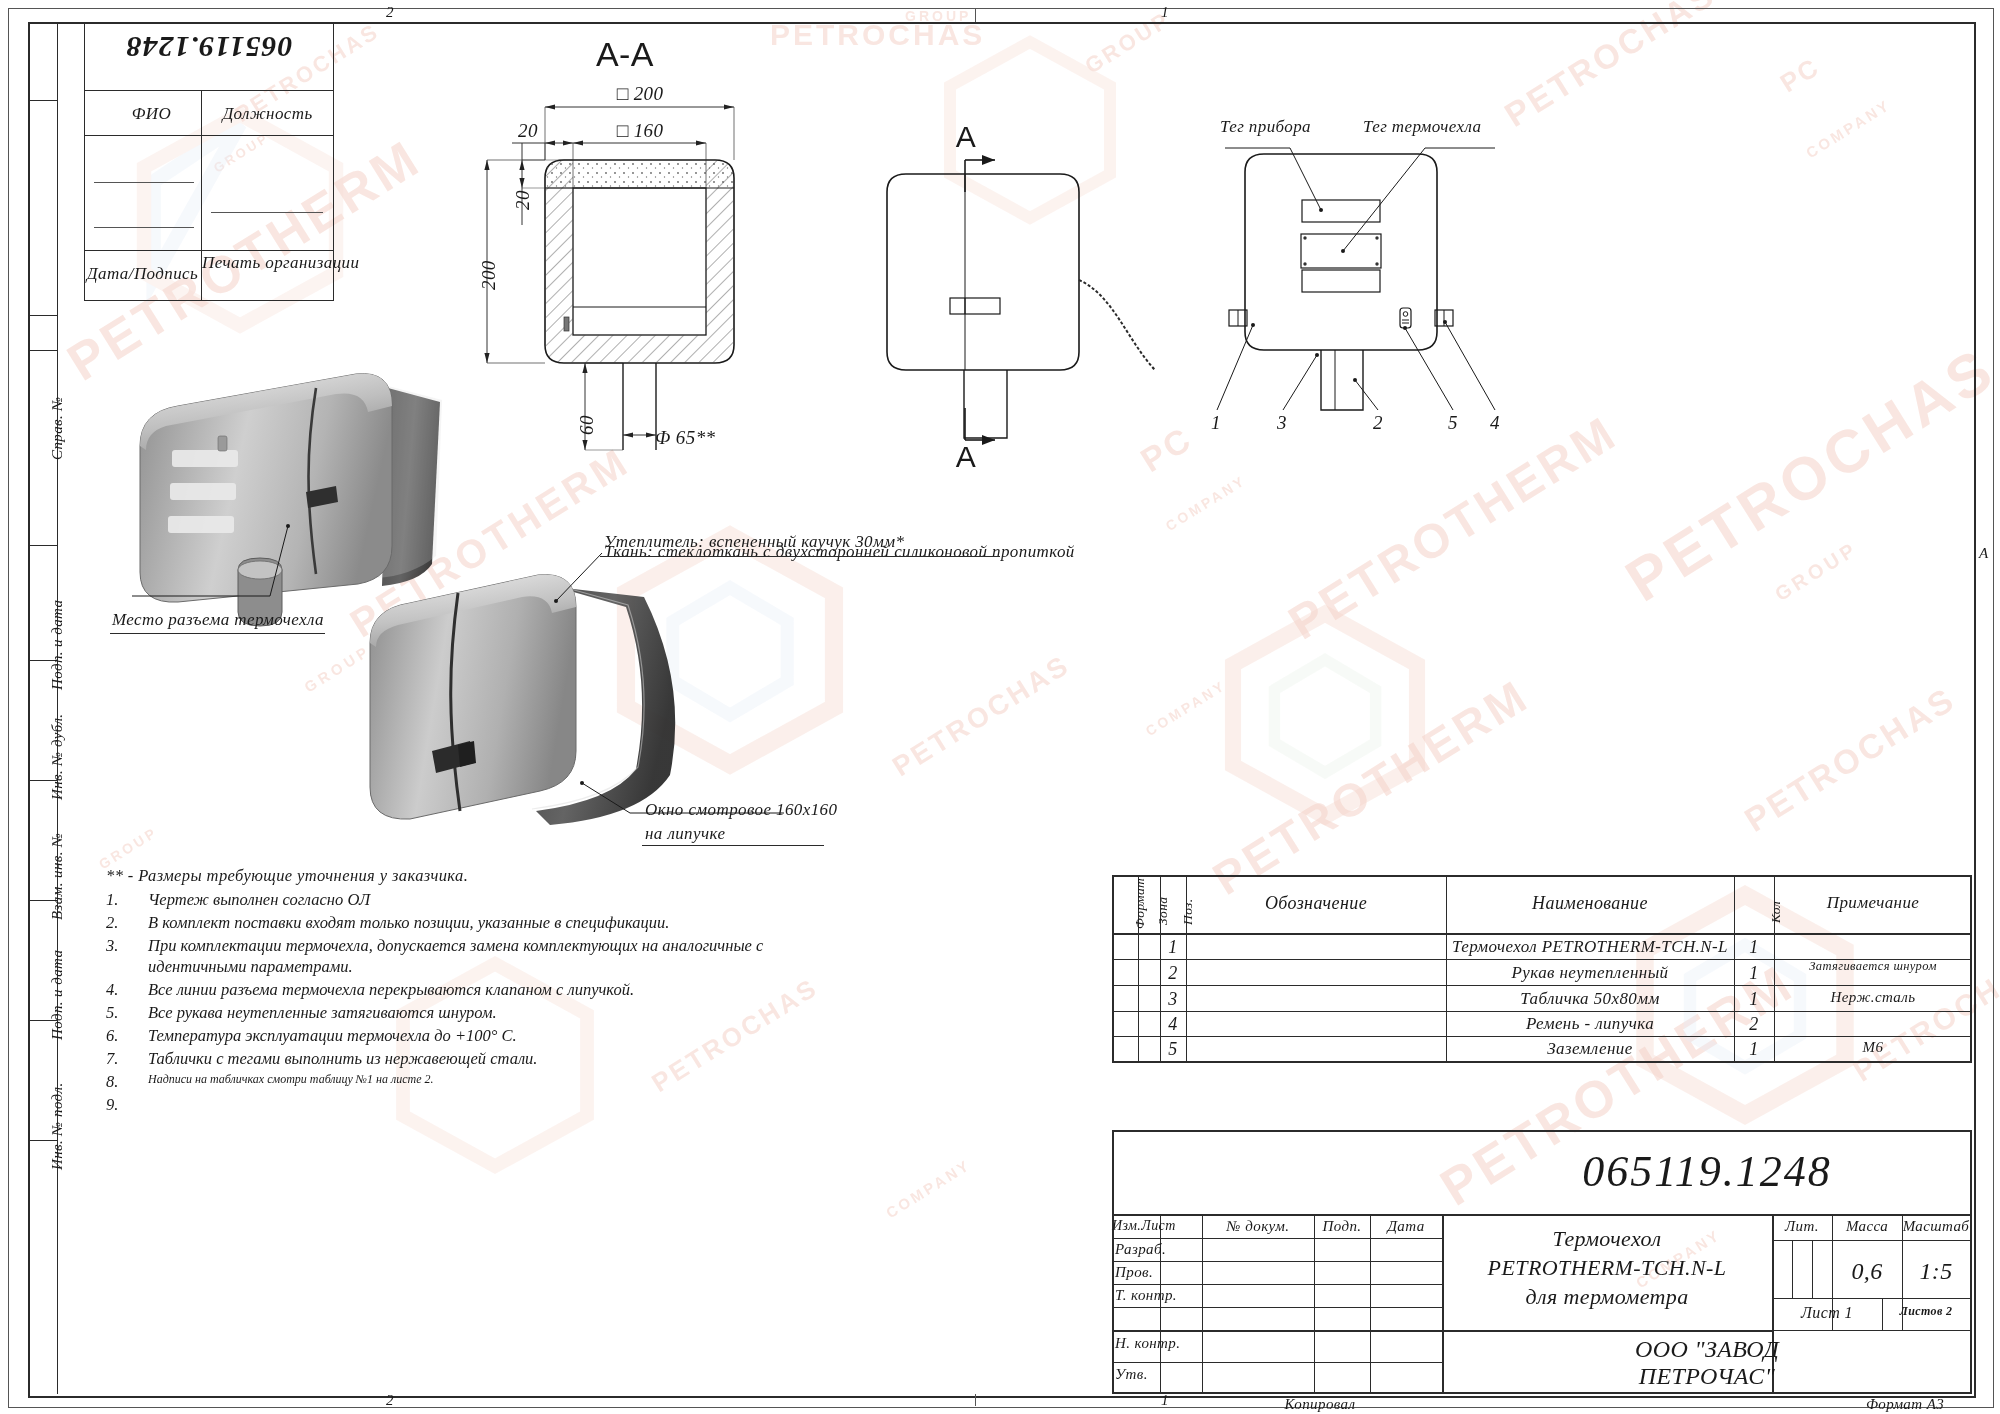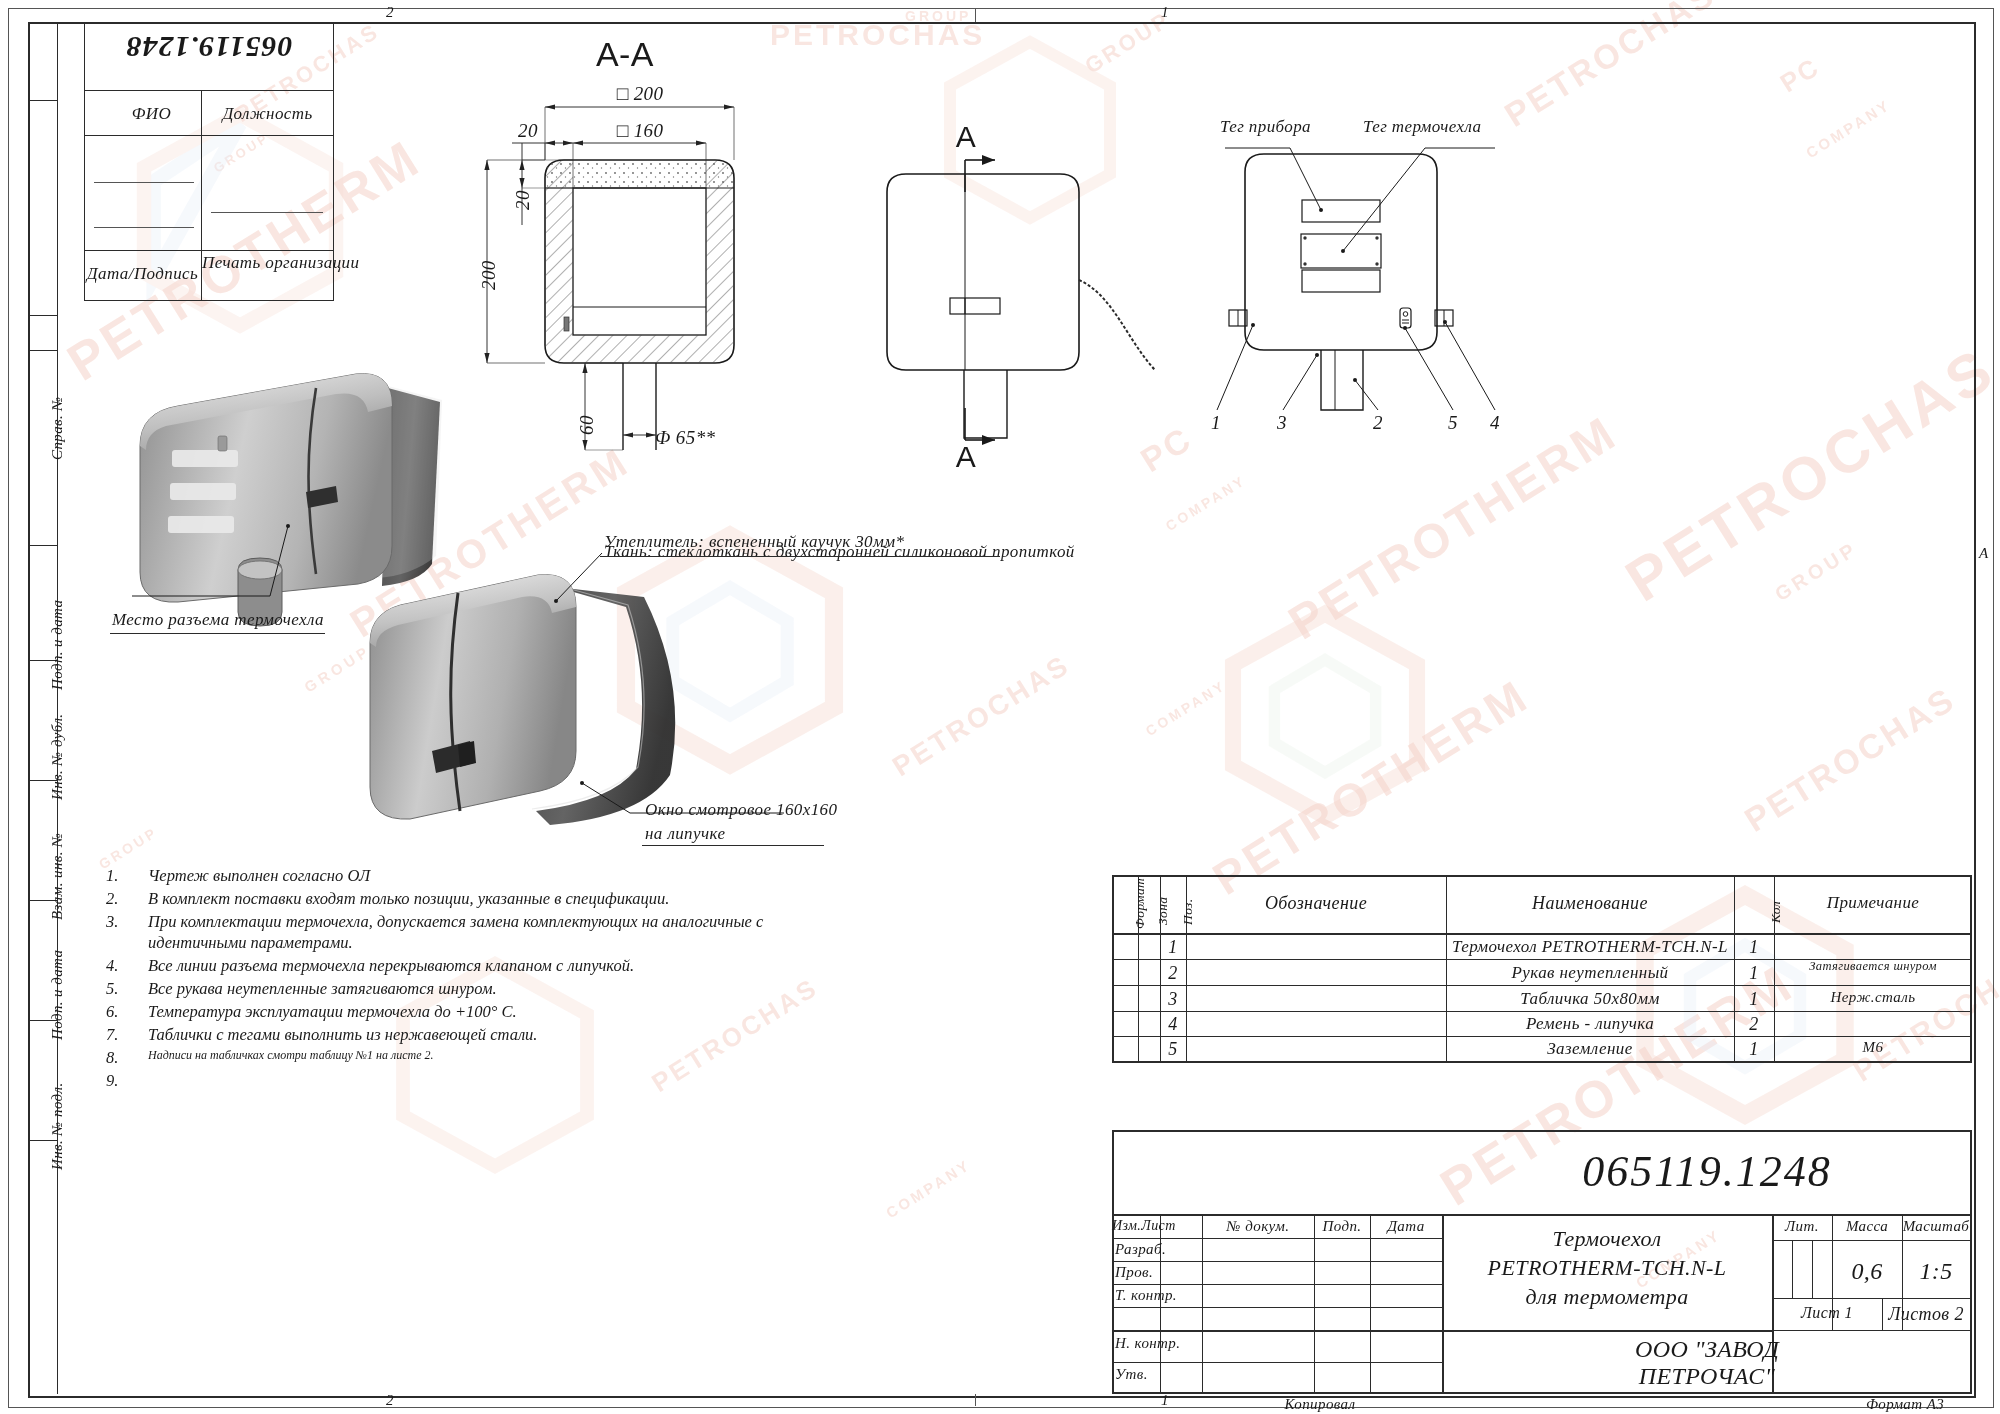--- a/index.html
+++ b/index.html
@@ -411,20 +411,21 @@
   </div>
   <div class="ln h" style="left:600px;top:556px;width:400px;"></div>
 
   <div style="position:absolute;left:645px;top:800px;">
     <div class="txt" style="left:0;top:0;font-size:17px;">Окно смотровое 160х160</div>
     <div class="txt" style="left:0;top:24px;font-size:17px;">на липучке</div>
   </div>
   <div class="ln h" style="left:642px;top:845px;width:182px;"></div>
 
   <div style="position:absolute;left:106px;top:862px;width:760px;">
+    <div class="txt" style="position:relative;left:0;top:0;margin-top:4px;font-size:16.5px;">** - Размеры требующие уточнения у заказчика.</div>
 
     <div style="position:relative;margin-top:4px;display:flex;gap:8px;">
       <span class="gost" style="width:34px;display:inline-block;font-size:16.5px;">1.</span>
       <span class="gost" style="font-size:16.5px;">Чертеж выполнен согласно ОЛ</span>
     </div>
     <div style="position:relative;margin-top:3px;display:flex;gap:8px;">
       <span class="gost" style="width:34px;display:inline-block;font-size:16.5px;">2.</span>
       <span class="gost" style="font-size:16.5px;">В комплект поставки входят только позиции, указанные в спецификации.</span>
     </div>
     <div style="position:relative;margin-top:3px;display:flex;gap:8px;">
@@ -566,19 +567,19 @@
 
     <div class="txt ctr" style="left:332px;top:206px;width:526px;font-size:24px;">ООО "ЗАВОД</div>
     <div class="txt ctr" style="left:332px;top:233px;width:526px;font-size:24px;">ПЕТРОЧАС"</div>
 
     <div class="txt ctr" style="left:660px;top:88px;width:60px;font-size:15px;">Лит.</div>
     <div class="txt ctr" style="left:720px;top:88px;width:70px;font-size:15px;">Масса</div>
     <div class="txt ctr" style="left:790px;top:88px;width:68px;font-size:15px;">Масштаб</div>
     <div class="txt ctr" style="left:720px;top:128px;width:70px;font-size:24px;">0,6</div>
     <div class="txt ctr" style="left:790px;top:128px;width:68px;font-size:24px;">1:5</div>
     <div class="txt ctr" style="left:660px;top:174px;width:110px;font-size:16px;">Лист 1</div>
-    <div class="txt ctr" style="left:770px;top:174px;width:88px;font-size:18px;">Листов 2</div>
+    <div class="txt ctr" style="left:770px;top:174px;width:88px;font-size:12px;font-weight:bold;">Листов 2</div>
   </div>
 
   <div class="txt ctr" style="left:1240px;top:1396px;width:160px;font-size:15px;">Копировал</div>
   <div class="txt ctr" style="left:1830px;top:1396px;width:150px;font-size:15px;">Формат A3</div>
 
 </div>
 
 </body></html>

